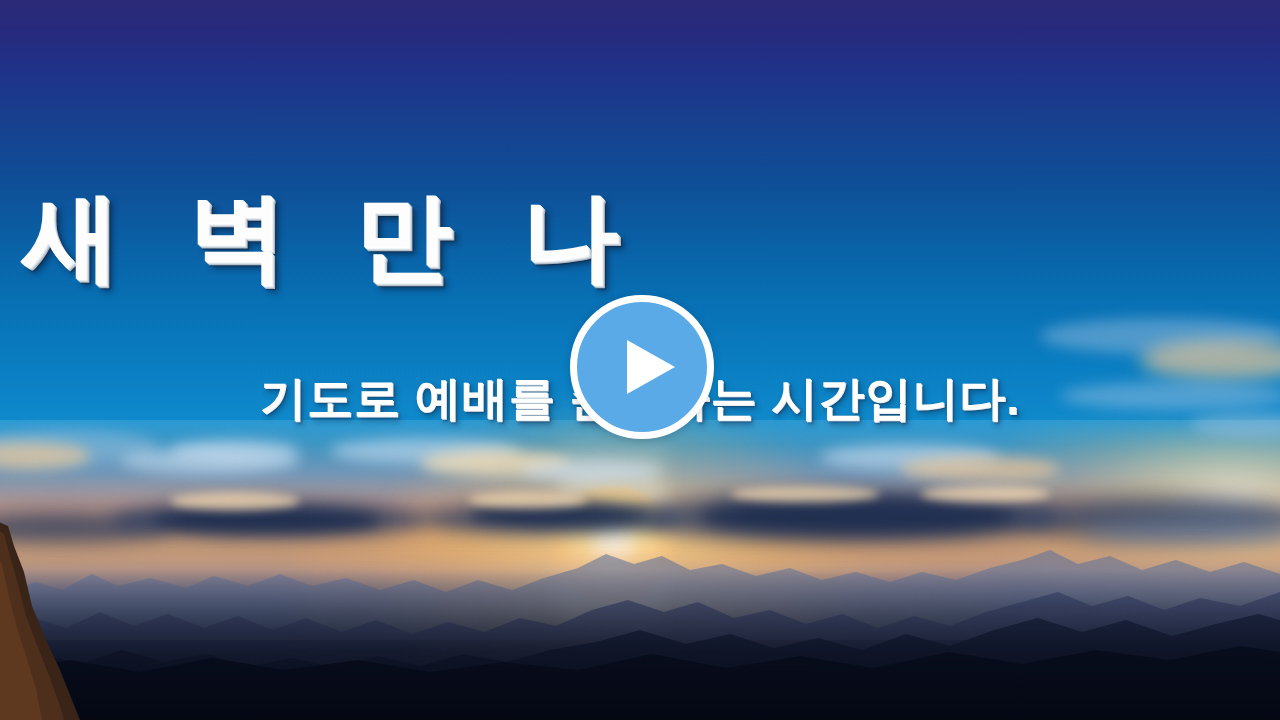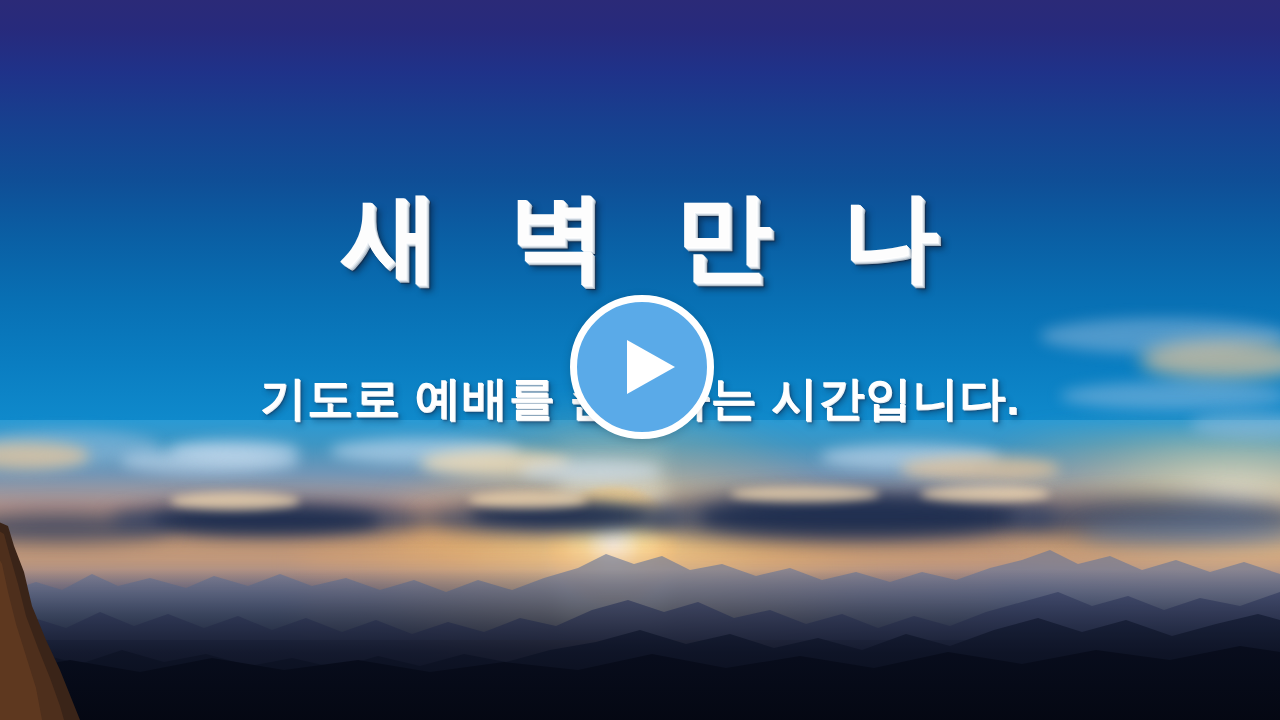--- a/index.html
+++ b/index.html
@@ -146,21 +146,20 @@
     position: absolute;
     left: -6px; top: 520px;
     width: 130px; height: 200px;
   }
 
   
   .title {
     position: absolute;
     left: 0; right: 0;
     top: 186px;
-    text-align: center;
     font-size: 96px;
     line-height: 1.05;
     font-weight: 700;
     letter-spacing: 22px;
     text-indent: 22px;
     color: #fdfdfd;
     text-shadow:
        1px 1px 0 #ffffff,
        2px 2px 0 #eef2f6,
        3px 3px 0 #cfd8e0,

